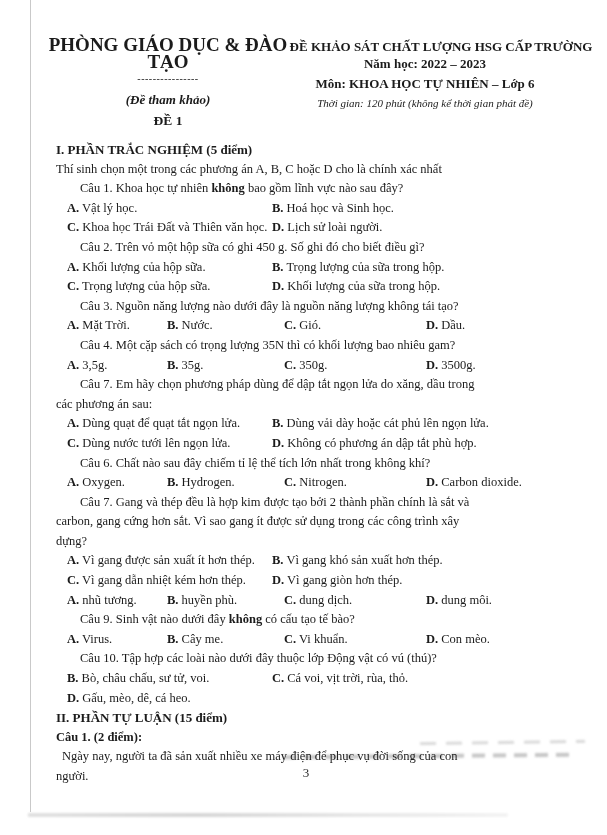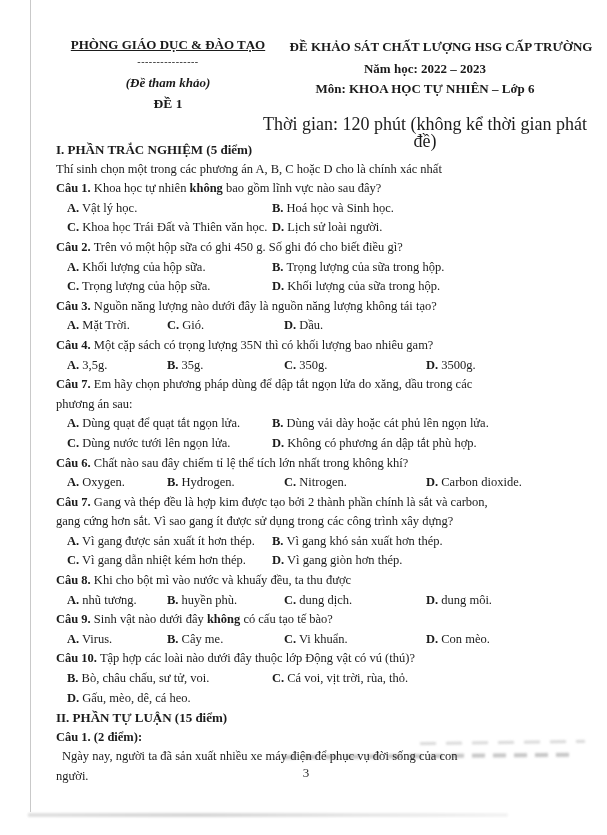--- a/index.html
+++ b/index.html
@@ -30,39 +30,39 @@
   .bleed-smudge2 {
     position:absolute; left:420px; top:741px; width:165px; height:3px;
     background:repeating-linear-gradient(90deg, rgba(150,150,150,.35) 0 16px, rgba(0,0,0,0) 16px 26px);
     filter:blur(1px);
     transform:rotate(-0.8deg);
   }
   
   .hdr-left {
     position:absolute; left:40px; top:36px; width:256px; text-align:center;
   }
-  .hdr-left .dept { font-weight:bold; font-size:13px; line-height:17px;text-decoration:underline; }
+  .hdr-left .dept { font-weight:bold; font-size:19px; line-height:17px; }
   .hdr-left .dashes { font-size:10px; letter-spacing:.5px; line-height:12px; margin-top:3px; color:#222; }
   .hdr-left .draft { font-weight:bold; font-style:italic; font-size:13px; margin-top:7px; line-height:16px; }
   .hdr-left .exam-code { font-weight:bold; font-size:13.5px; margin-top:4px; line-height:17px; }
   .hdr-right {
     position:absolute; left:252px; top:38px; width:346px; text-align:center;
   }
   .hdr-right .title { font-weight:bold; font-size:13px; line-height:17px;padding-left:32px; }
-  .hdr-right .school-year { font-weight:bold; font-size:13px; margin-top:5px; line-height:17px; }
+  .hdr-right .school-year { font-weight:bold; font-size:13px; line-height:17px; }
   .hdr-right .subject { font-weight:bold; font-size:13px; margin-top:3px; line-height:17px;text-align:center; }
-  .hdr-right .duration { font-size:18px; margin-top:19px; line-height:17px; }
+  .hdr-right .duration { font-style:italic; font-size:11px; margin-top:3px; line-height:17px; }
   
   .content {
     position:absolute; left:0; top:140px; width:511px;
     box-sizing:border-box; padding:0 22px 0 56px;
     font-size:12.5px; line-height:19.6px;
   }
   .sec-heading { font-weight:bold; font-size:13px; }
-  .q-label { font-weight:bold; }
+  .q-label { font-weight:normal;margin-left:24px; }
   .opts { display:grid; margin-left:11px; white-space:nowrap; }
   .opts.two  { grid-template-columns:205px 1fr; }
   .opts.four { grid-template-columns:88px 105px 130px 1fr;gap:12px; }
   .opt b { font-weight:bold; }
   .essay-label { font-weight:bold; }
   .essay-text { text-indent:6px; }
   
   .page-num {
     position:absolute; left:294px; top:765px; width:24px;
     text-align:center; font-size:13px; color:#2a2a2a;
@@ -110,20 +110,21 @@
           <div class="opt"><b>A.</b> <span>Khối lượng của hộp sữa.</span></div>
           <div class="opt"><b>B.</b> <span>Trọng lượng của sữa trong hộp.</span></div>
           <div class="opt"><b>C.</b> <span>Trọng lượng của hộp sữa.</span></div>
           <div class="opt"><b>D.</b> <span>Khối lượng của sữa trong hộp.</span></div>
         </div>
       </div>
       <div class="question">
         <div class="q-line"><span class="q-label">Câu 3.</span> <span>Nguồn năng lượng nào dưới đây là nguồn năng lượng không tái tạo?</span></div>
         <div class="opts four">
           <div class="opt"><b>A.</b> <span>Mặt Trời.</span></div>
+          <div class="opt"><b>B.</b> <span>Nước.</span></div>
           <div class="opt"><b>C.</b> <span>Gió.</span></div>
           <div class="opt"><b>D.</b> <span>Dầu.</span></div>
         </div>
       </div>
       <div class="question">
         <div class="q-line"><span class="q-label">Câu 4.</span> <span>Một cặp sách có trọng lượng 35N thì có khối lượng bao nhiêu gam?</span></div>
         <div class="opts four">
           <div class="opt"><b>A.</b> <span>3,5g.</span></div>
           <div class="opt"><b>B.</b> <span>35g.</span></div>
           <div class="opt"><b>C.</b> <span>350g.</span></div>
@@ -151,21 +152,20 @@
       <div class="question">
         <div class="q-line"><span class="q-label">Câu 7.</span> <span>Gang và thép đều là hợp kim được tạo bởi 2 thành phần chính là sắt và carbon, gang cứng hơn sắt. Vì sao gang ít được sử dụng trong các công trình xây dựng?</span></div>
         <div class="opts two">
           <div class="opt"><b>A.</b> <span>Vì gang được sản xuất ít hơn thép.</span></div>
           <div class="opt"><b>B.</b> <span>Vì gang khó sản xuất hơn thép.</span></div>
           <div class="opt"><b>C.</b> <span>Vì gang dẫn nhiệt kém hơn thép.</span></div>
           <div class="opt"><b>D.</b> <span>Vì gang giòn hơn thép.</span></div>
         </div>
       </div>
       <div class="question">
-        <div class="q-line"><span class="q-label">Câu 8.</span> <span>Khi cho bột mì vào nước và khuấy đều, ta thu được</span></div>
         <div class="opts four">
           <div class="opt"><b>A.</b> <span>nhũ tương.</span></div>
           <div class="opt"><b>B.</b> <span>huyền phù.</span></div>
           <div class="opt"><b>C.</b> <span>dung dịch.</span></div>
           <div class="opt"><b>D.</b> <span>dung môi.</span></div>
         </div>
       </div>
       <div class="question">
         <div class="q-line"><span class="q-label">Câu 9.</span> <span>Sinh vật nào dưới đây </span><b>không</b><span> có cấu tạo tế bào?</span></div>
         <div class="opts four">

